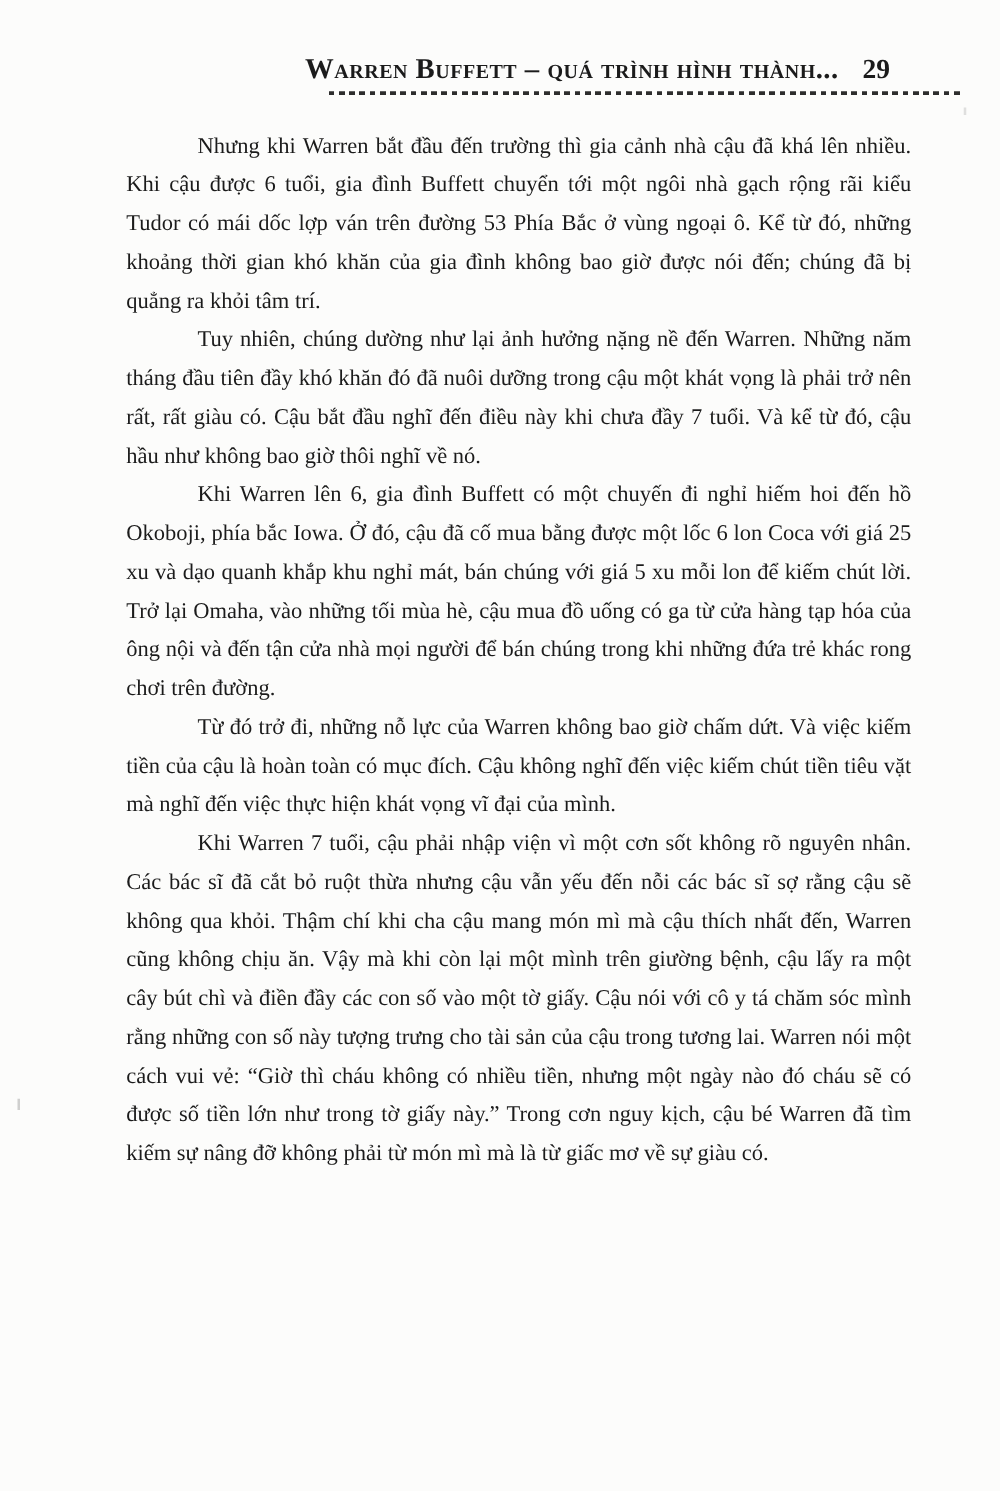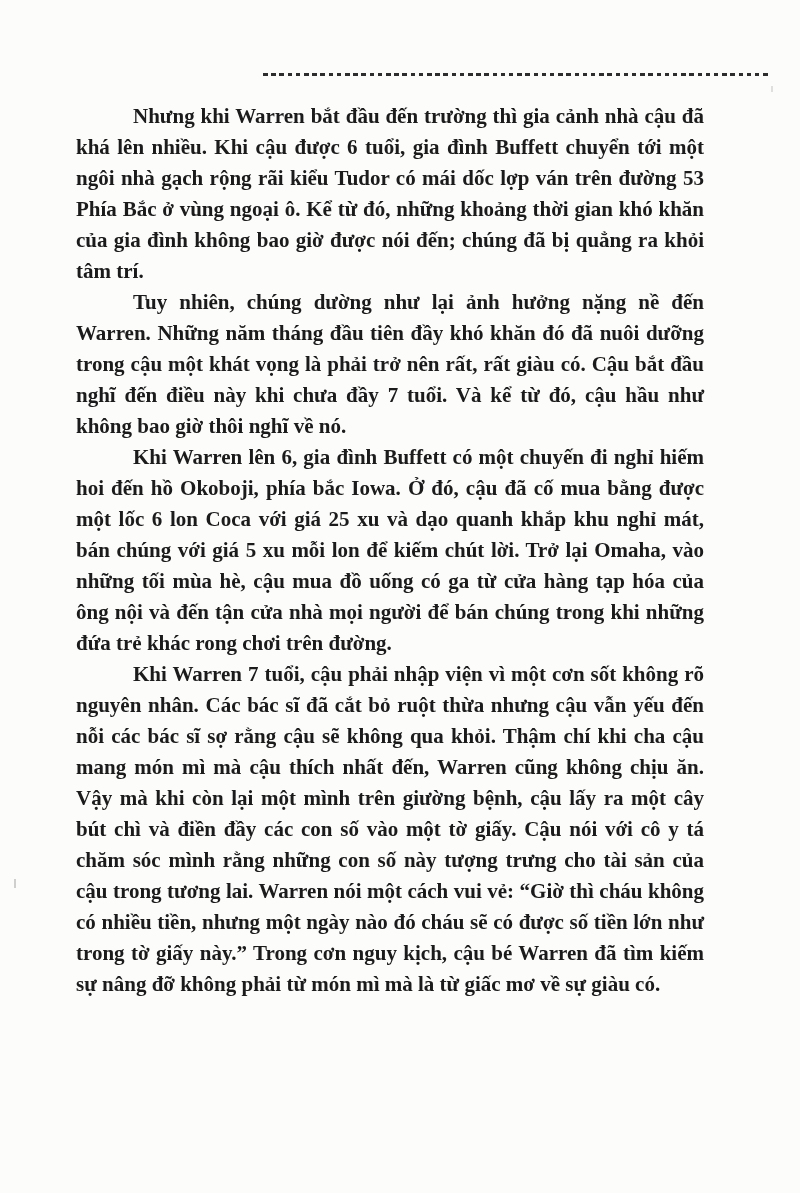--- a/index.html
+++ b/index.html
@@ -43,52 +43,56 @@
     top:73px;
     width:508px;
     height:2.5px;
     background-image:repeating-linear-gradient(90deg,var(--ink) 0 4.5px,transparent 4.5px 8.2px);
     opacity:.92;
   }
   
   .body-text{
     position:absolute;
     top:101px;
-    left:76px;
+    left:101px;
     width:628px;
-    font-size:21px;
+    font-size:18px;
     line-height:31px;
     text-align:justify;
     text-justify:inter-word;
-    font-weight:bold;
   }
   .body-text p{
     margin:0;
     text-indent:57px;
   }
   
   .artifact{
     position:absolute;
     background:#a9a9a9;
     opacity:.55;
   }
   .artifact.a1{left:14px;top:879px;width:2px;height:9px;}
   .artifact.a2{left:771px;top:86px;width:2px;height:6px;opacity:.35;}
 </style>
 </head>
 <body>
 
 <div class="page">
 
+  <header class="running-header">
+    <span class="running-title">Warren Buffett – quá trình hình thành...</span>
+    <span class="page-number">29</span>
+  </header>
 
   <div class="header-rule"></div>
 
   <main class="body-text">
     <p>Nhưng khi Warren bắt đầu đến trường thì gia cảnh nhà cậu đã khá lên nhiều. Khi cậu được 6 tuổi, gia đình Buffett chuyển tới một ngôi nhà gạch rộng rãi kiểu Tudor có mái dốc lợp ván trên đường 53 Phía Bắc ở vùng ngoại ô. Kể từ đó, những khoảng thời gian khó khăn của gia đình không bao giờ được nói đến; chúng đã bị quẳng ra khỏi tâm trí.</p>
     <p>Tuy nhiên, chúng dường như lại ảnh hưởng nặng nề đến Warren. Những năm tháng đầu tiên đầy khó khăn đó đã nuôi dưỡng trong cậu một khát vọng là phải trở nên rất, rất giàu có. Cậu bắt đầu nghĩ đến điều này khi chưa đầy 7 tuổi. Và kể từ đó, cậu hầu như không bao giờ thôi nghĩ về nó.</p>
     <p>Khi Warren lên 6, gia đình Buffett có một chuyến đi nghỉ hiếm hoi đến hồ Okoboji, phía bắc Iowa. Ở đó, cậu đã cố mua bằng được một lốc 6 lon Coca với giá 25 xu và dạo quanh khắp khu nghỉ mát, bán chúng với giá 5 xu mỗi lon để kiếm chút lời. Trở lại Omaha, vào những tối mùa hè, cậu mua đồ uống có ga từ cửa hàng tạp hóa của ông nội và đến tận cửa nhà mọi người để bán chúng trong khi những đứa trẻ khác rong chơi trên đường.</p>
+    <p>Từ đó trở đi, những nỗ lực của Warren không bao giờ chấm dứt. Và việc kiếm tiền của cậu là hoàn toàn có mục đích. Cậu không nghĩ đến việc kiếm chút tiền tiêu vặt mà nghĩ đến việc thực hiện khát vọng vĩ đại của mình.</p>
     <p>Khi Warren 7 tuổi, cậu phải nhập viện vì một cơn sốt không rõ nguyên nhân. Các bác sĩ đã cắt bỏ ruột thừa nhưng cậu vẫn yếu đến nỗi các bác sĩ sợ rằng cậu sẽ không qua khỏi. Thậm chí khi cha cậu mang món mì mà cậu thích nhất đến, Warren cũng không chịu ăn. Vậy mà khi còn lại một mình trên giường bệnh, cậu lấy ra một cây bút chì và điền đầy các con số vào một tờ giấy. Cậu nói với cô y tá chăm sóc mình rằng những con số này tượng trưng cho tài sản của cậu trong tương lai. Warren nói một cách vui vẻ: “Giờ thì cháu không có nhiều tiền, nhưng một ngày nào đó cháu sẽ có được số tiền lớn như trong tờ giấy này.” Trong cơn nguy kịch, cậu bé Warren đã tìm kiếm sự nâng đỡ không phải từ món mì mà là từ giấc mơ về sự giàu có.</p>
   </main>
 
   <div class="artifact a1"></div>
   <div class="artifact a2"></div>
 
 </div>
 
 </body></html>

